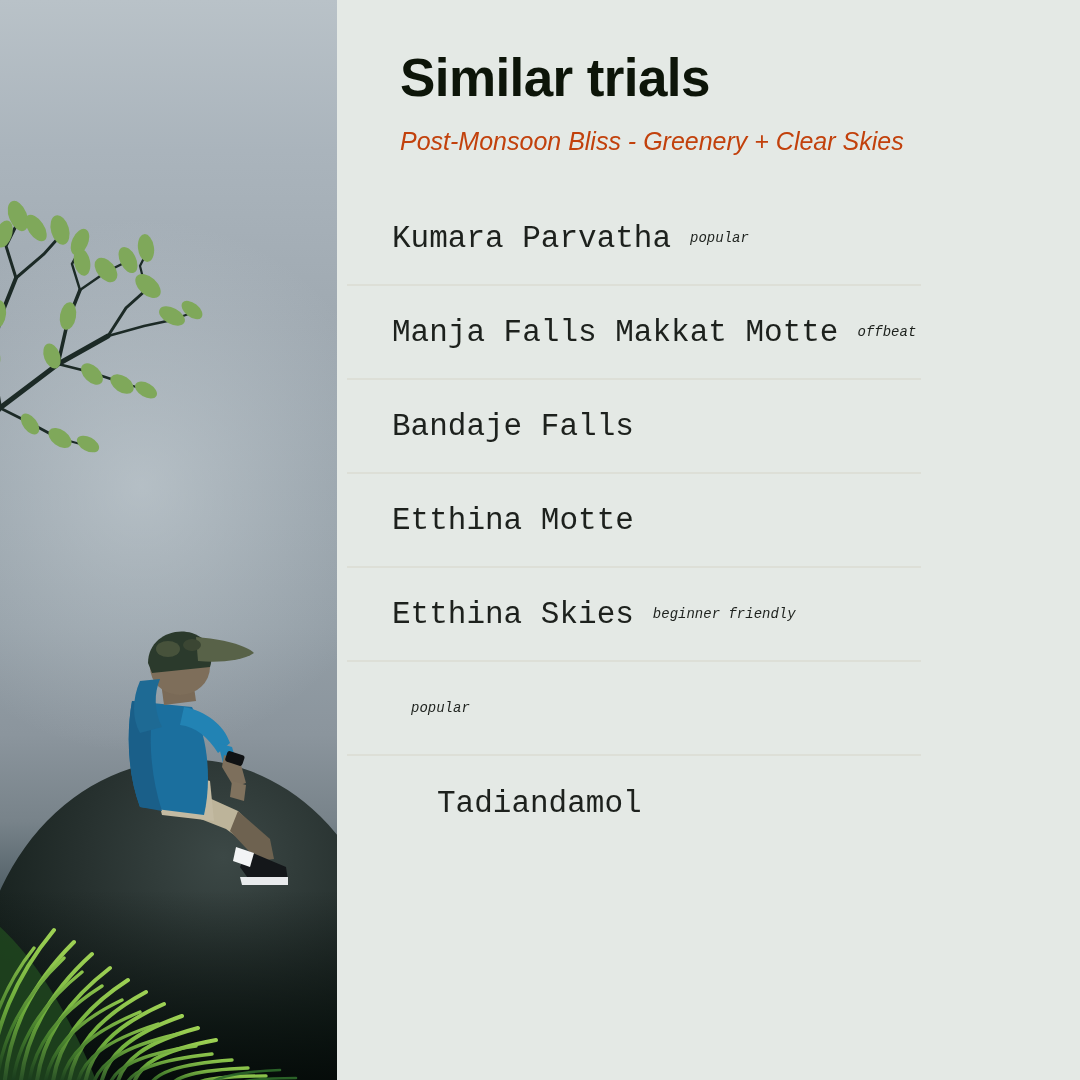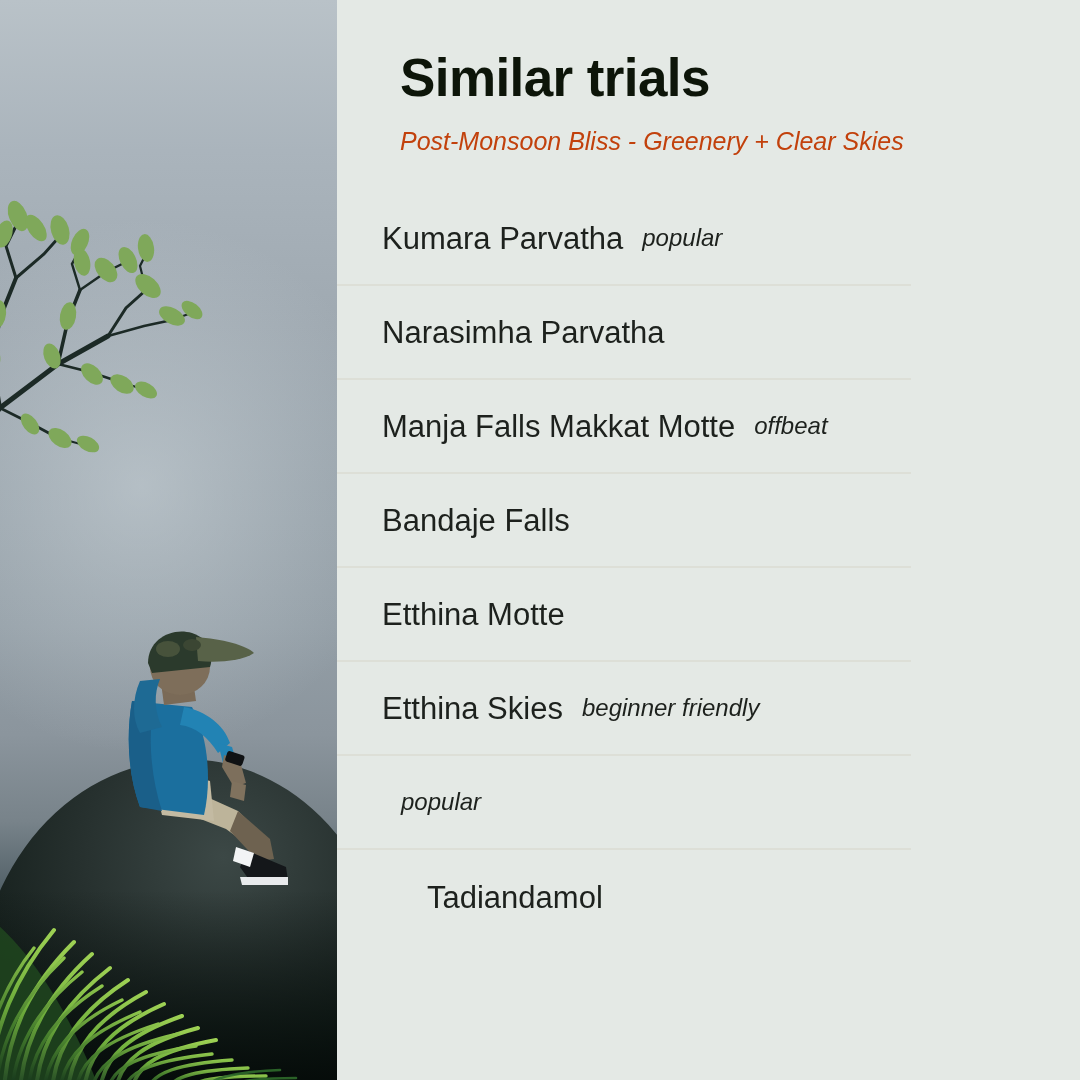--- a/index.html
+++ b/index.html
@@ -127,26 +127,27 @@
     font-size: 25px;
     font-style: italic;
     font-weight: normal;
     color: #c2410c;
     line-height: 1.15;
     white-space: nowrap;
   }
 
   .trial-list {
     position: absolute;
-    left: 0;
+    left: 10px;
     top: 192px;
     width: 574px;
     list-style: none;
     margin: 0;
     padding: 0;
+    font-family: Liberation Mono, monospace;
   }
 
   .trial-row {
     position: relative;
     height: 94px;
     display: flex;
     align-items: center;
     padding-left: 45px;
     box-sizing: border-box;
     border-bottom: 2px solid #dddfd7;
@@ -159,21 +160,21 @@
   .trial-name {
     font-size: 31px;
     font-weight: normal;
     color: #1d211d;
     line-height: 1;
     white-space: nowrap;
   }
 
   .trial-tag {
     margin-left: 19px;
-    font-size: 24px;
+    font-size: 14px;
     font-style: italic;
     color: #1d211d;
     line-height: 1;
     white-space: nowrap;
   }
   .trial-tag:empty { display: none; }
 </style>
 </head>
 <body>
 
@@ -329,24 +330,20 @@
 
     <h1 class="title">Similar trials</h1>
     <p class="subtitle">Post-Monsoon Bliss - Greenery + Clear Skies</p>
 
     <ul class="trial-list">
       <li class="trial-row">
         <span class="trial-name">Kumara Parvatha</span>
         <span class="trial-tag">popular</span>
       </li>
       <li class="trial-row">
-        <span class="trial-name">Narasimha Parvatha</span>
-
-      </li>
-      <li class="trial-row">
         <span class="trial-name">Manja Falls Makkat Motte</span>
         <span class="trial-tag">offbeat</span>
       </li>
       <li class="trial-row">
         <span class="trial-name">Bandaje Falls</span>
 
       </li>
       <li class="trial-row">
         <span class="trial-name">Etthina Motte</span>
 

